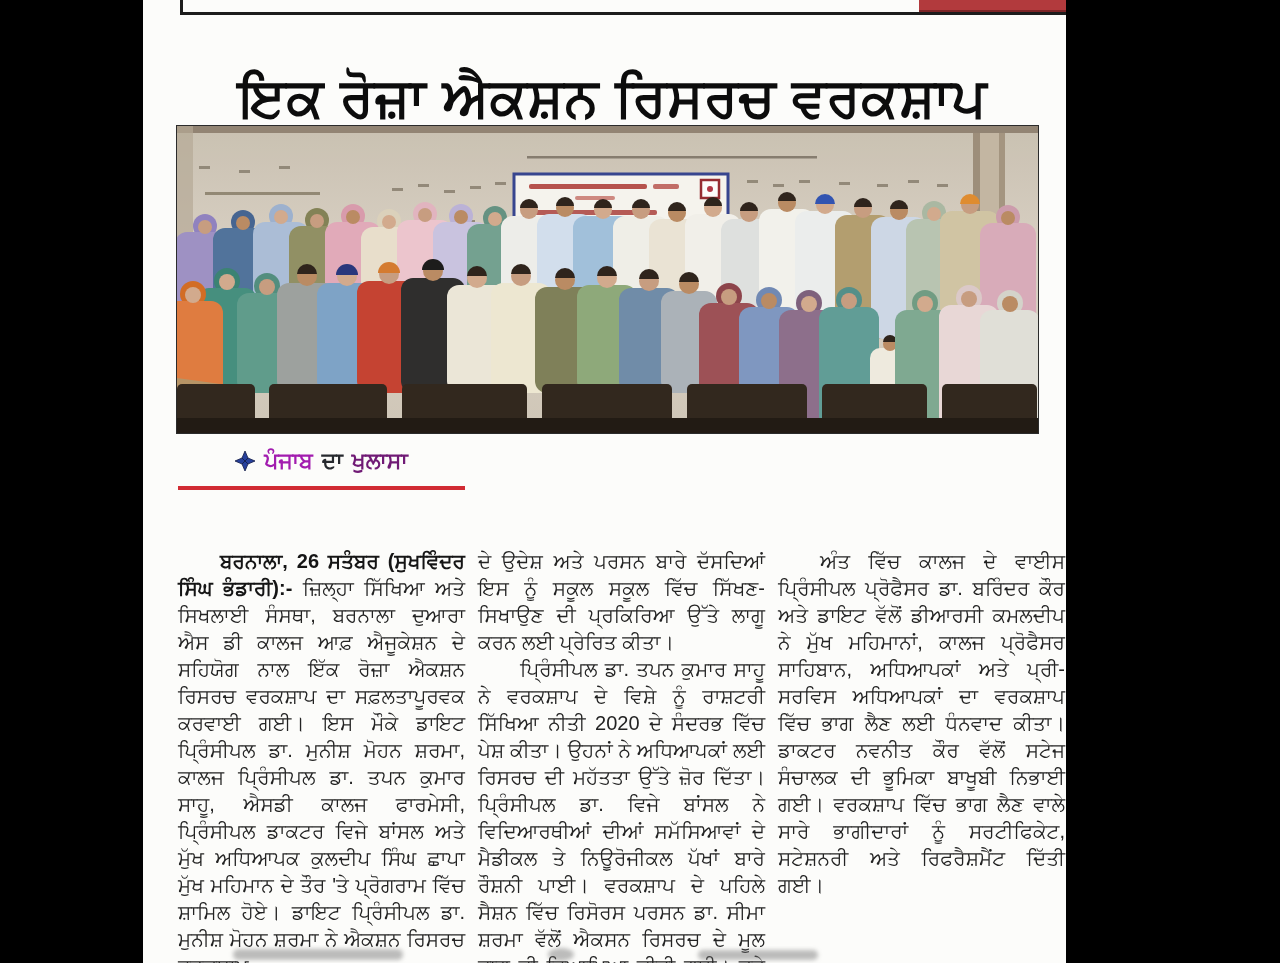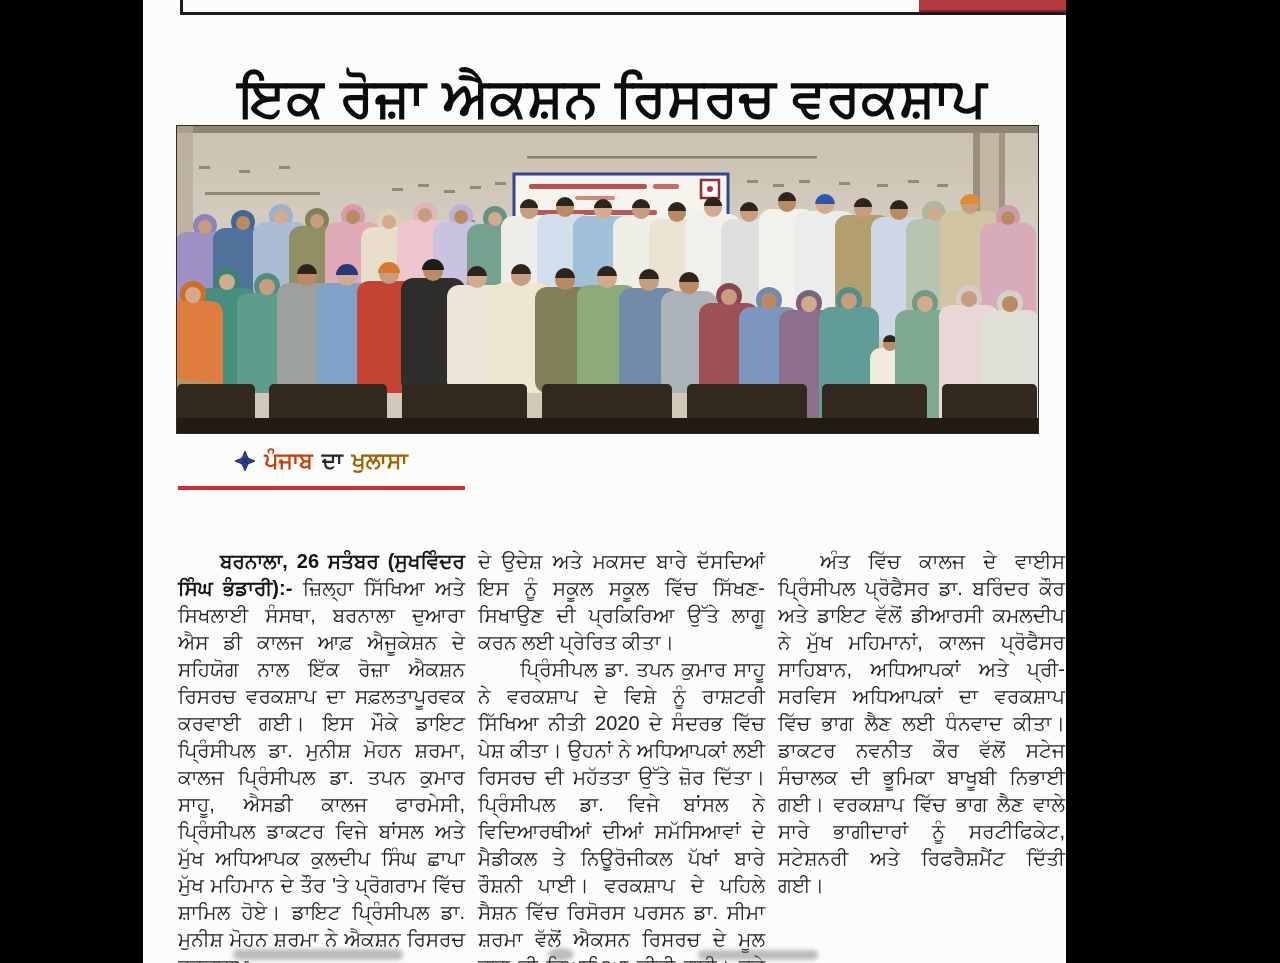--- a/index.html
+++ b/index.html
@@ -11,21 +11,21 @@
   .top-tick{position:absolute;left:37px;top:0;width:3px;height:15px;background:#1c1c1c;}
   .top-rule{position:absolute;left:37px;top:12px;width:886px;height:3px;background:#1c1c1c;}
   .red-tab{position:absolute;left:776px;top:0;width:147px;height:10px;background:#b23a3d;border-bottom:2px solid #7c2426;}
   .headline{position:absolute;left:40px;top:26px;width:860px;text-align:center;
     font-size:54px;font-weight:800;color:#0c0c0c;letter-spacing:1px;line-height:1.3;}
   .photo{position:absolute;left:33px;top:125px;width:861px;height:307px;border:1px solid #2b2b2b;
     background:#d6cfc2;overflow:hidden;}
   .photo svg{display:block;}
   .caption{position:absolute;left:35px;top:444px;width:287px;height:34px;display:flex;
     align-items:center;justify-content:center;gap:9px;font-size:22px;font-weight:700;}
-  .cap-blue{color:#c2410c;text-align:right;} .cap-dark{color:#26292e;} .cap-red{color:#a16207;}
+  .cap-blue{color:#a21caf;text-align:right;} .cap-dark{color:#26292e;} .cap-red{color:#701a75;}
   .red-rule{position:absolute;left:35px;top:486px;width:287px;height:4px;background:#d12b33;}
   .cols{position:absolute;left:35px;top:500px;width:888px;display:flex;gap:13px;}
   .col{width:287px;font-size:20px;line-height:27px;color:#232323;text-align:justify;font-weight:500;margin-top:48px;}
   .col p{margin:0;}
   .col p.indent{text-indent:42px;}
   .dateline{font-weight:700;color:#151515;}
   .smudge{position:absolute;filter:blur(2.2px);background:rgba(110,110,110,.45);border-radius:6px;}
   .sm1{left:90px;top:949px;width:170px;height:11px;}
   .sm2{left:405px;top:948px;width:26px;height:13px;border-radius:50%;}
   .sm3{left:555px;top:950px;width:120px;height:10px;}
@@ -359,21 +359,21 @@
     <span class="cap-dark">ਦਾ</span>
     <span class="cap-red">ਖੁਲਾਸਾ</span>
   </div>
   <div class="red-rule"></div>
 
   <div class="cols">
     <div class="col">
       <p class="indent"><span class="dateline">ਬਰਨਾਲਾ, 26 ਸਤੰਬਰ (ਸੁਖਵਿੰਦਰ ਸਿੰਘ ਭੰਡਾਰੀ):-</span><span> ਜ਼ਿਲ੍ਹਾ ਸਿੱਖਿਆ ਅਤੇ ਸਿਖਲਾਈ ਸੰਸਥਾ, ਬਰਨਾਲਾ ਦੁਆਰਾ ਐਸ ਡੀ ਕਾਲਜ ਆਫ਼ ਐਜੂਕੇਸ਼ਨ ਦੇ ਸਹਿਯੋਗ ਨਾਲ ਇੱਕ ਰੋਜ਼ਾ ਐਕਸ਼ਨ ਰਿਸਰਚ ਵਰਕਸ਼ਾਪ ਦਾ ਸਫ਼ਲਤਾਪੂਰਵਕ ਕਰਵਾਈ ਗਈ। ਇਸ ਮੌਕੇ ਡਾਇਟ ਪ੍ਰਿੰਸੀਪਲ ਡਾ. ਮੁਨੀਸ਼ ਮੋਹਨ ਸ਼ਰਮਾ, ਕਾਲਜ ਪ੍ਰਿੰਸੀਪਲ ਡਾ. ਤਪਨ ਕੁਮਾਰ ਸਾਹੂ, ਐਸਡੀ ਕਾਲਜ ਫਾਰਮੇਸੀ, ਪ੍ਰਿੰਸੀਪਲ ਡਾਕਟਰ ਵਿਜੇ ਬਾਂਸਲ ਅਤੇ ਮੁੱਖ ਅਧਿਆਪਕ ਕੁਲਦੀਪ ਸਿੰਘ ਛਾਪਾ ਮੁੱਖ ਮਹਿਮਾਨ ਦੇ ਤੌਰ 'ਤੇ ਪ੍ਰੋਗਰਾਮ ਵਿੱਚ ਸ਼ਾਮਿਲ ਹੋਏ। ਡਾਇਟ ਪ੍ਰਿੰਸੀਪਲ ਡਾ. ਮੁਨੀਸ਼ ਮੋਹਨ ਸ਼ਰਮਾ ਨੇ ਐਕਸ਼ਨ ਰਿਸਰਚ ਵਰਕਸ਼ਾਪ</span></p>
     </div>
     <div class="col">
-      <p>ਦੇ ਉਦੇਸ਼ ਅਤੇ ਮਕਸਦ ਬਾਰੇ ਦੱਸਦਿਆਂ ਇਸ ਨੂੰ ਸਕੂਲ ਸਕੂਲ ਵਿੱਚ ਸਿੱਖਣ-ਸਿਖਾਉਣ ਦੀ ਪ੍ਰਕਿਰਿਆ ਉੱਤੇ ਲਾਗੂ ਕਰਨ ਲਈ ਪ੍ਰੇਰਿਤ ਕੀਤਾ।</p>
+      <p>ਦੇ ਉਦੇਸ਼ ਅਤੇ ਪਰਸਨ ਬਾਰੇ ਦੱਸਦਿਆਂ ਇਸ ਨੂੰ ਸਕੂਲ ਸਕੂਲ ਵਿੱਚ ਸਿੱਖਣ-ਸਿਖਾਉਣ ਦੀ ਪ੍ਰਕਿਰਿਆ ਉੱਤੇ ਲਾਗੂ ਕਰਨ ਲਈ ਪ੍ਰੇਰਿਤ ਕੀਤਾ।</p>
       <p class="indent">ਪ੍ਰਿੰਸੀਪਲ ਡਾ. ਤਪਨ ਕੁਮਾਰ ਸਾਹੂ ਨੇ ਵਰਕਸ਼ਾਪ ਦੇ ਵਿਸ਼ੇ ਨੂੰ ਰਾਸ਼ਟਰੀ ਸਿੱਖਿਆ ਨੀਤੀ 2020 ਦੇ ਸੰਦਰਭ ਵਿੱਚ ਪੇਸ਼ ਕੀਤਾ। ਉਹਨਾਂ ਨੇ ਅਧਿਆਪਕਾਂ ਲਈ ਰਿਸਰਚ ਦੀ ਮਹੱਤਤਾ ਉੱਤੇ ਜ਼ੋਰ ਦਿੱਤਾ। ਪ੍ਰਿੰਸੀਪਲ ਡਾ. ਵਿਜੇ ਬਾਂਸਲ ਨੇ ਵਿਦਿਆਰਥੀਆਂ ਦੀਆਂ ਸਮੱਸਿਆਵਾਂ ਦੇ ਮੈਡੀਕਲ ਤੇ ਨਿਊਰੋਜੀਕਲ ਪੱਖਾਂ ਬਾਰੇ ਰੌਸ਼ਨੀ ਪਾਈ। ਵਰਕਸ਼ਾਪ ਦੇ ਪਹਿਲੇ ਸੈਸ਼ਨ ਵਿੱਚ ਰਿਸੋਰਸ ਪਰਸਨ ਡਾ. ਸੀਮਾ ਸ਼ਰਮਾ ਵੱਲੋਂ ਐਕਸਨ ਰਿਸਰਚ ਦੇ ਮੂਲ ਭਾਗ ਦੀ ਵਿਆਖਿਆ ਕੀਤੀ ਗਈ। ਦੂਜੇ ਸੈਸ਼ਨ</p>
     </div>
     <div class="col">
       <p class="indent">ਅੰਤ ਵਿੱਚ ਕਾਲਜ ਦੇ ਵਾਈਸ ਪ੍ਰਿੰਸੀਪਲ ਪ੍ਰੋਫੈਸਰ ਡਾ. ਬਰਿੰਦਰ ਕੌਰ ਅਤੇ ਡਾਇਟ ਵੱਲੋਂ ਡੀਆਰਸੀ ਕਮਲਦੀਪ ਨੇ ਮੁੱਖ ਮਹਿਮਾਨਾਂ, ਕਾਲਜ ਪ੍ਰੋਫੈਸਰ ਸਾਹਿਬਾਨ, ਅਧਿਆਪਕਾਂ ਅਤੇ ਪ੍ਰੀ-ਸਰਵਿਸ ਅਧਿਆਪਕਾਂ ਦਾ ਵਰਕਸ਼ਾਪ ਵਿੱਚ ਭਾਗ ਲੈਣ ਲਈ ਧੰਨਵਾਦ ਕੀਤਾ। ਡਾਕਟਰ ਨਵਨੀਤ ਕੌਰ ਵੱਲੋਂ ਸਟੇਜ ਸੰਚਾਲਕ ਦੀ ਭੂਮਿਕਾ ਬਾਖੂਬੀ ਨਿਭਾਈ ਗਈ। ਵਰਕਸ਼ਾਪ ਵਿੱਚ ਭਾਗ ਲੈਣ ਵਾਲੇ ਸਾਰੇ ਭਾਗੀਦਾਰਾਂ ਨੂੰ ਸਰਟੀਫਿਕੇਟ, ਸਟੇਸ਼ਨਰੀ ਅਤੇ ਰਿਫਰੈਸ਼ਮੈਂਟ ਦਿੱਤੀ ਗਈ।</p>
     </div>
   </div>
 
   <div class="smudge sm1"></div>
   <div class="smudge sm2"></div>
   <div class="smudge sm3"></div>

